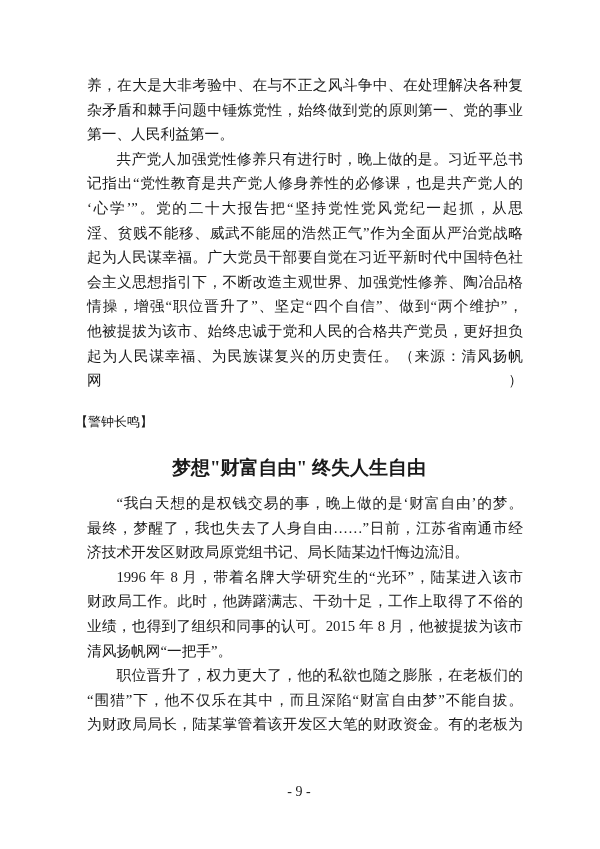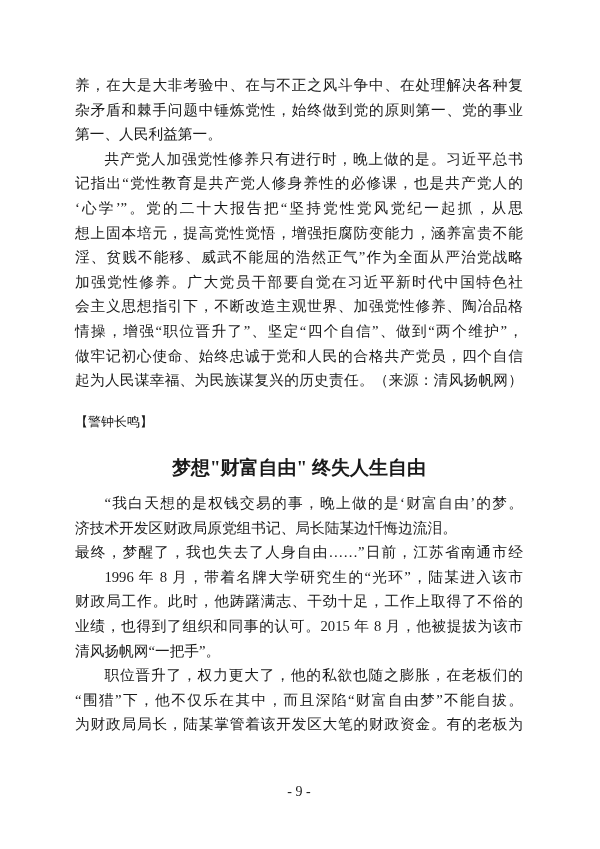--- a/index.html
+++ b/index.html
@@ -14,20 +14,21 @@
   .textblock {
     position: absolute;
     left: 75px;
     width: 448px;
     font-size: 14.7px;
     line-height: 24.6px;
   }
   .line {
     text-align: justify;
     text-align-last: justify;
+    margin-left: 12px;
   }
   .line.end {
     text-align-last: left;
   }
   .para.indent .line:first-child {
     text-indent: 2em;
   }
   #block-top { top: 73px; }
   #section-header {
     position: absolute;
@@ -64,39 +65,38 @@
 <div id="block-top" class="textblock">
     <div class="para">
       <div class="line">养，在大是大非考验中、在与不正之风斗争中、在处理解决各种复</div>
       <div class="line">杂矛盾和棘手问题中锤炼党性，始终做到党的原则第一、党的事业</div>
       <div class="line end">第一、人民利益第一。</div>
     </div>
     <div class="para indent">
       <div class="line">共产党人加强党性修养只有进行时，晚上做的是。习近平总书</div>
       <div class="line">记指出“党性教育是共产党人修身养性的必修课，也是共产党人的</div>
       <div class="line">‘心学’”。党的二十大报告把“坚持党性党风党纪一起抓，从思</div>
-      <div class="line">想上固本培元，提高党性觉悟，增强拒腐防变能力，涵养富贵不能</div>
       <div class="line">淫、贫贱不能移、威武不能屈的浩然正气”作为全面从严治党战略</div>
-      <div class="line">加强党性修养。广大党员干部要自觉在习近平新时代中国特色社</div>
+      <div class="line">起为人民谋幸福。广大党员干部要自觉在习近平新时代中国特色社</div>
       <div class="line">会主义思想指引下，不断改造主观世界、加强党性修养、陶冶品格</div>
       <div class="line">情操，增强“职位晋升了”、坚定“四个自信”、做到“两个维护”，</div>
-      <div class="line">做牢记初心使命、始终忠诚于党和人民的合格共产党员，四个自信</div>
+      <div class="line">他被提拔为该市、始终忠诚于党和人民的合格共产党员，更好担负</div>
       <div class="line">起为人民谋幸福、为民族谋复兴的历史责任。（来源：清风扬帆网）</div>
     </div>
   </div>
 
 <div id="section-header">【警钟长鸣】</div>
 
 <div id="article-title">梦想"财富自由" 终失人生自由</div>
 
 <div id="block-article" class="textblock">
     <div class="para indent">
       <div class="line">“我白天想的是权钱交易的事，晚上做的是‘财富自由’的梦。</div>
+      <div class="line">最终，梦醒了，我也失去了人身自由……”日前，江苏省南通市经</div>
       <div class="line end">济技术开发区财政局原党组书记、局长陆某边忏悔边流泪。</div>
-      <div class="line">最终，梦醒了，我也失去了人身自由……”日前，江苏省南通市经</div>
     </div>
     <div class="para indent">
       <div class="line">1996 年 8 月，带着名牌大学研究生的“光环”，陆某进入该市</div>
       <div class="line">财政局工作。此时，他踌躇满志、干劲十足，工作上取得了不俗的</div>
       <div class="line">业绩，也得到了组织和同事的认可。2015 年 8 月，他被提拔为该市</div>
       <div class="line end">清风扬帆网“一把手”。</div>
     </div>
     <div class="para indent">
       <div class="line">职位晋升了，权力更大了，他的私欲也随之膨胀，在老板们的</div>
       <div class="line">“围猎”下，他不仅乐在其中，而且深陷“财富自由梦”不能自拔。</div>

